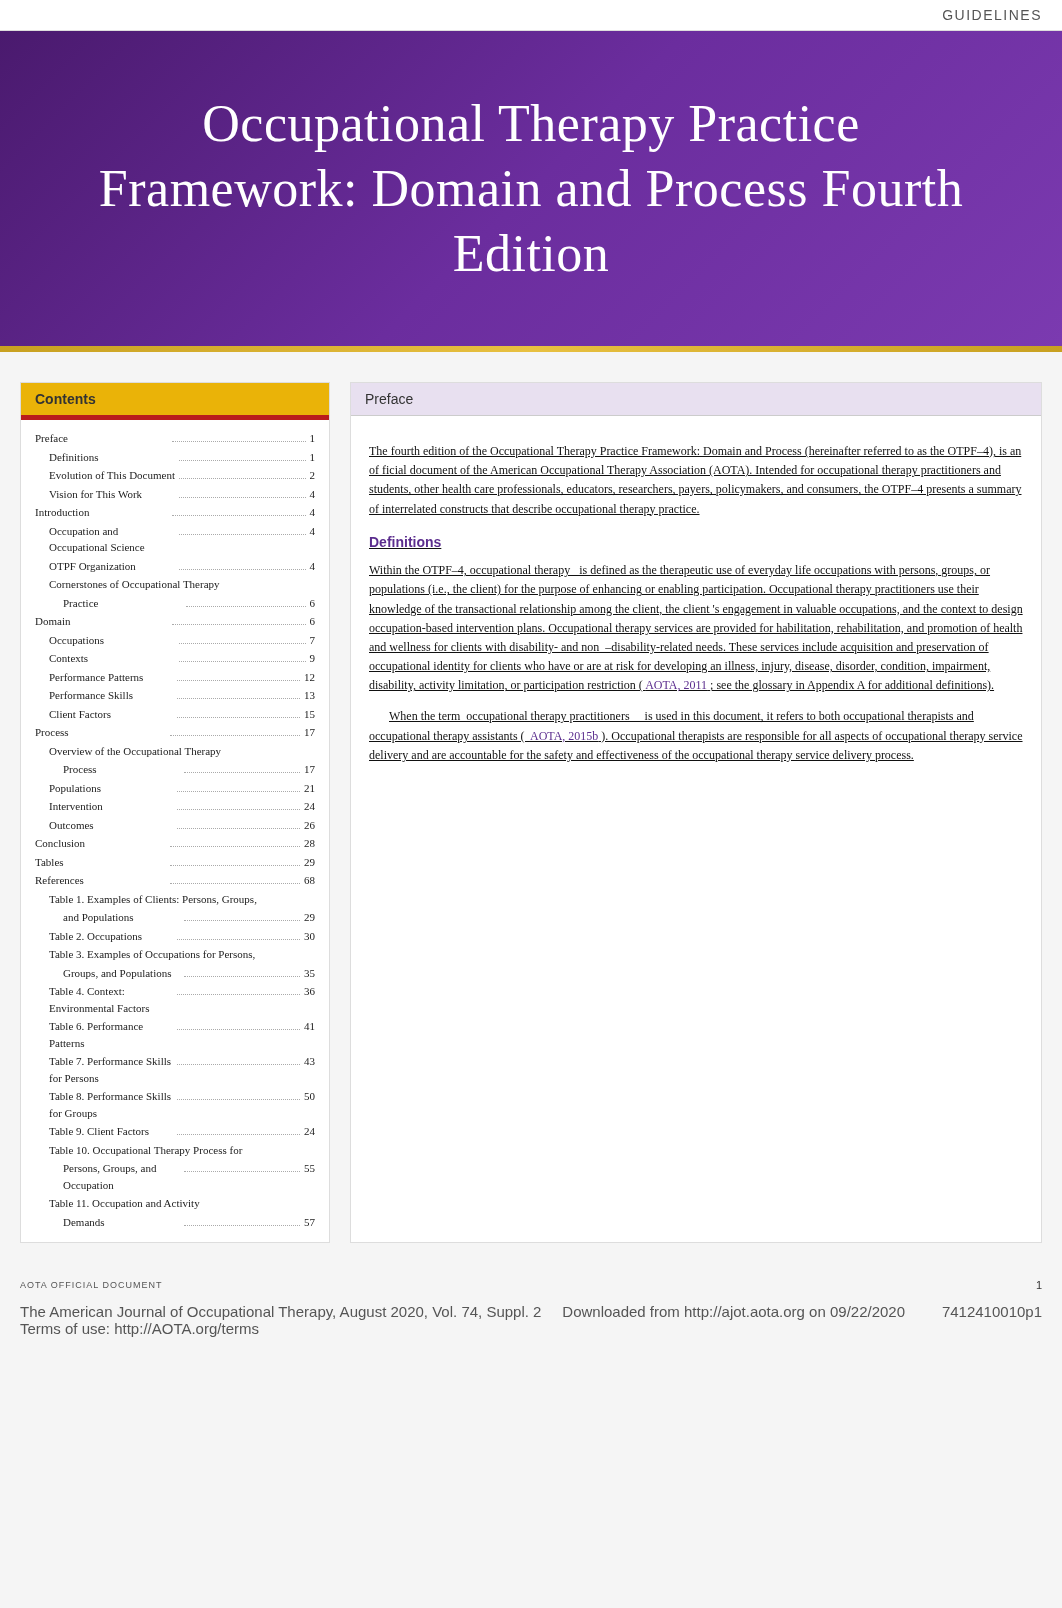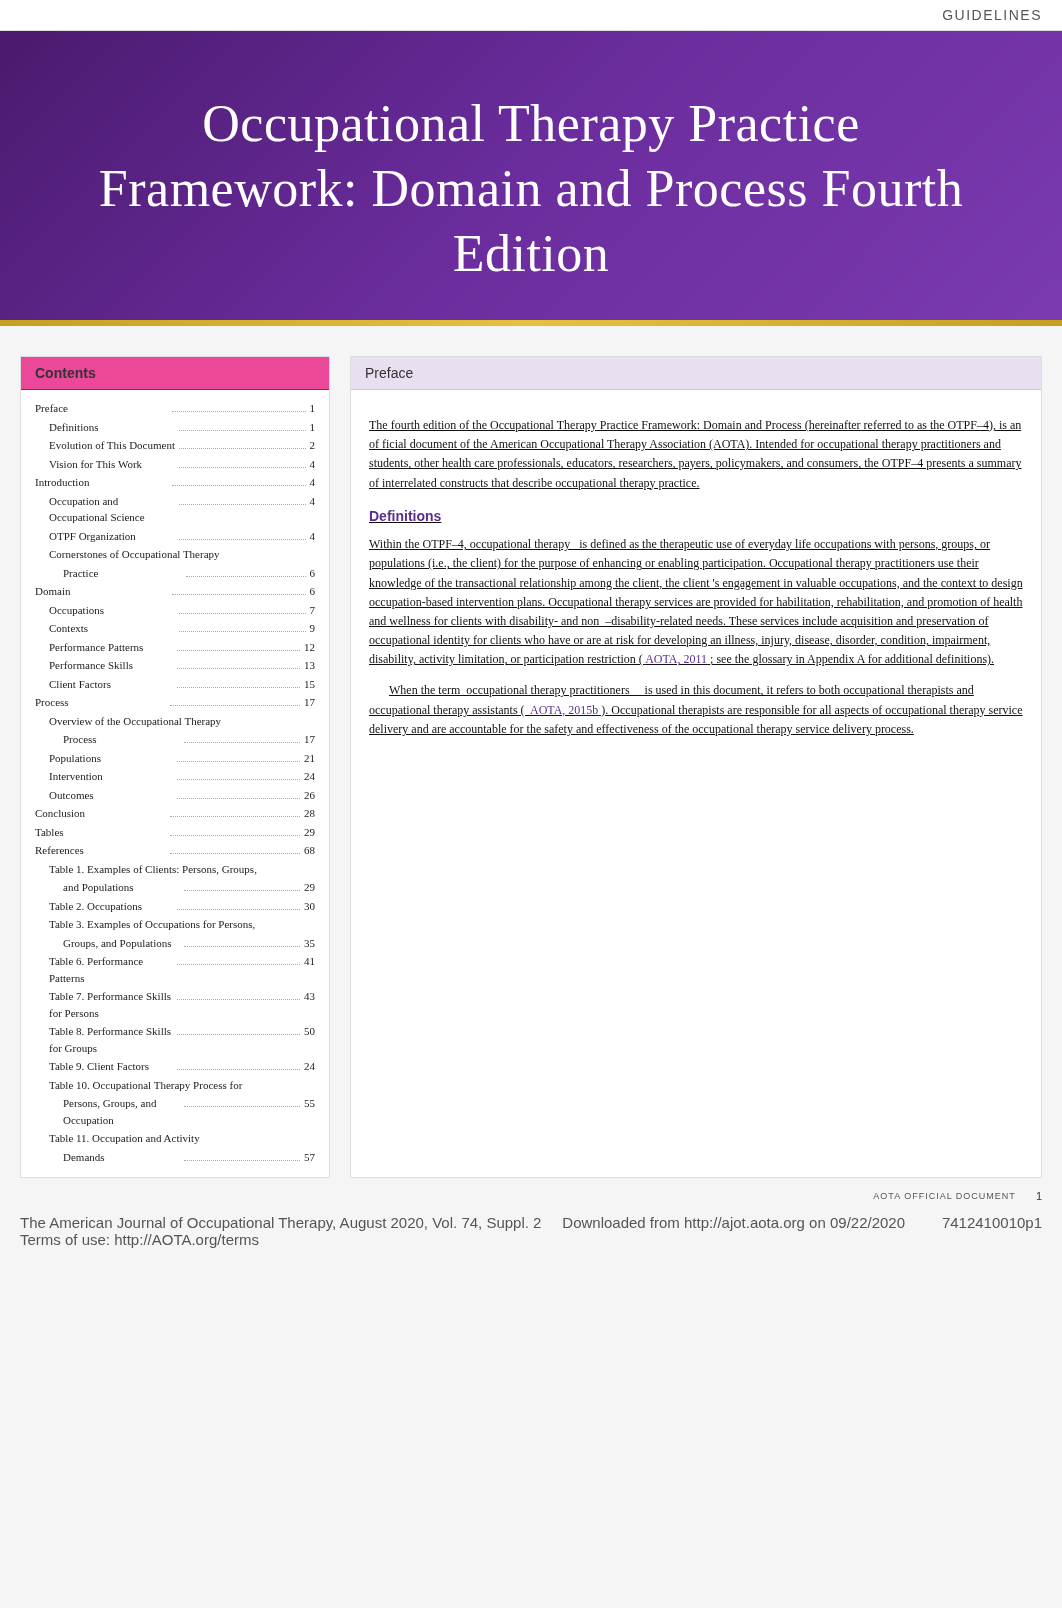--- a/index.html
+++ b/index.html
@@ -24,21 +24,21 @@
       font-size: 14px;
       letter-spacing: 1.5px;
       color: #555;
       text-transform: uppercase;
       text-align: right;
     }
 
     
     .header-section {
       background: linear-gradient(135deg, #4a1a6e 0%, #6b2d9e 50%, #7b3ab0 100%);
-      padding: 60px 80px 34px 80px;
+      padding: 60px 80px 60px 80px;
       text-align: center;
       min-height: 280px;
       display: flex;
       align-items: center;
       justify-content: center;
     }
     .header-title {
       color: #fff;
       font-family: 'Times New Roman', Times, serif;
       font-size: 52px;
@@ -69,27 +69,27 @@
 
     
     .contents-panel {
       width: 310px;
       flex-shrink: 0;
       background: #fff;
       border: 1px solid #ddd;
       margin-right: 20px;
     }
     .panel-header {
-      background: #ec4899;
+      background: #eab308;
       padding: 8px 14px;
       font-family: Arial, sans-serif;
       font-size: 14px;
       font-weight: bold;
       color: #333;
-      border-bottom: 1px solid #b91c1c;
+      border-bottom: 5px solid #b91c1c;
     }
     .toc-body {
       padding: 10px 14px;
       font-size: 11px;
       font-family: 'Times New Roman', Times, serif;
     }
     .toc-item {
       display: flex;
       justify-content: space-between;
       align-items: baseline;
@@ -151,24 +151,24 @@
     .link-text {
       color: #5b2d8e;
       text-decoration: none;
     }
     .indent-para {
       text-indent: 20px;
     }
 
     
     .footer {
-      margin-top: 4px;
+      margin-top: 28px;
       padding: 8px 20px;
       display: flex;
-      justify-content: flex-end;
+      justify-content: space-between;
       align-items: center;
       background: #f5f5f5;
       gap: 20px;
     }
     .footer-left {
       font-family: Arial, sans-serif;
       font-size: 9px;
       letter-spacing: 1px;
       color: #555;
       text-transform: uppercase;
@@ -339,20 +339,25 @@
           <span class="toc-item-dots"></span>
           <span class="toc-item-num">30</span>
         </div>
         <div class="toc-item">
           <span class="toc-item-text toc-indent1">Table 3. Examples of Occupations for Persons,</span>
         </div>
         <div class="toc-item">
           <span class="toc-item-text toc-indent2">Groups, and Populations</span>
           <span class="toc-item-dots"></span>
           <span class="toc-item-num">35</span>
+        </div>
+        <div class="toc-item">
+          <span class="toc-item-text toc-indent1">Table 4. Context: Environmental Factors</span>
+          <span class="toc-item-dots"></span>
+          <span class="toc-item-num">36</span>
         </div>
         <div class="toc-item">
           <span class="toc-item-text toc-indent1">Table 6. Performance Patterns</span>
           <span class="toc-item-dots"></span>
           <span class="toc-item-num">41</span>
         </div>
         <div class="toc-item">
           <span class="toc-item-text toc-indent1">Table 7. Performance Skills for Persons</span>
           <span class="toc-item-dots"></span>
           <span class="toc-item-num">43</span>

